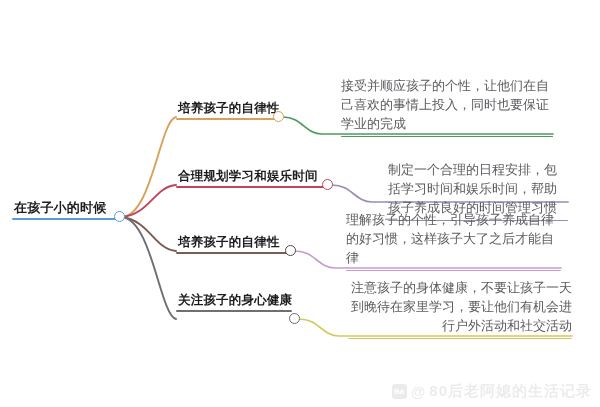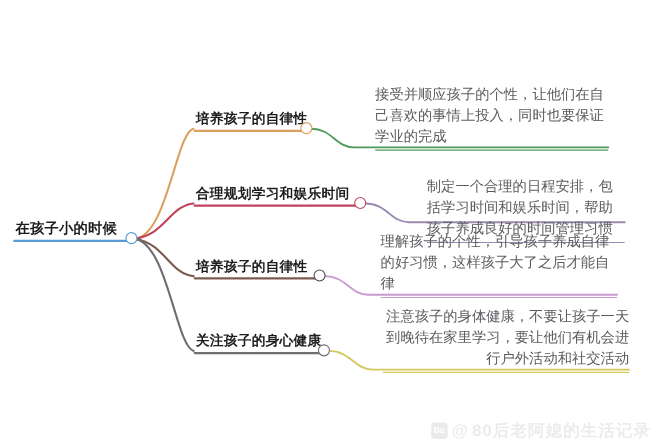--- a/index.html
+++ b/index.html
@@ -154,21 +154,21 @@
   <div class="node" style="left:176px; top:234px; width:112px;">
     <span class="node-label">培养孩子的自律性</span>
     <div class="underline" id="b2-ul" style="background: rgb(122, 92, 82);"></div>
   </div>
   <div class="dot" id="b2-dot" style="left: 285px; top: 245px; border-color: rgb(74, 74, 74);"></div>
   <div class="detail" style="left:346px; top:210px; width:215px;">
     <span class="detail-text">理解孩子的个性，引导孩子养成自律的好习惯，这样孩子大了之后才能自律</span>
     <div class="underline" id="d2-ul" style="background: rgb(201, 154, 209);"></div>
   </div>
 
-  <div class="node" style="left:176px; top:302px; width:116px;text-align:right;">
+  <div class="node" style="left:176px; top:292px; width:116px;text-align:right;">
     <span class="node-label">关注孩子的身心健康</span>
     <div class="underline" id="b3-ul" style="background: rgb(110, 110, 115);"></div>
   </div>
   <div class="dot" id="b3-dot" style="left: 289px; top: 313px; border-color: rgb(110, 110, 115);"></div>
   <div class="detail" style="left:348px; top:278px; width:224px;text-align:right;">
     <span class="detail-text">注意孩子的身体健康，不要让孩子一天到晚待在家里学习，要让他们有机会进行户外活动和社交活动</span>
     <div class="underline" id="d3-ul" style="background: rgb(212, 201, 94);"></div>
   </div>
 
   <div class="watermark">

